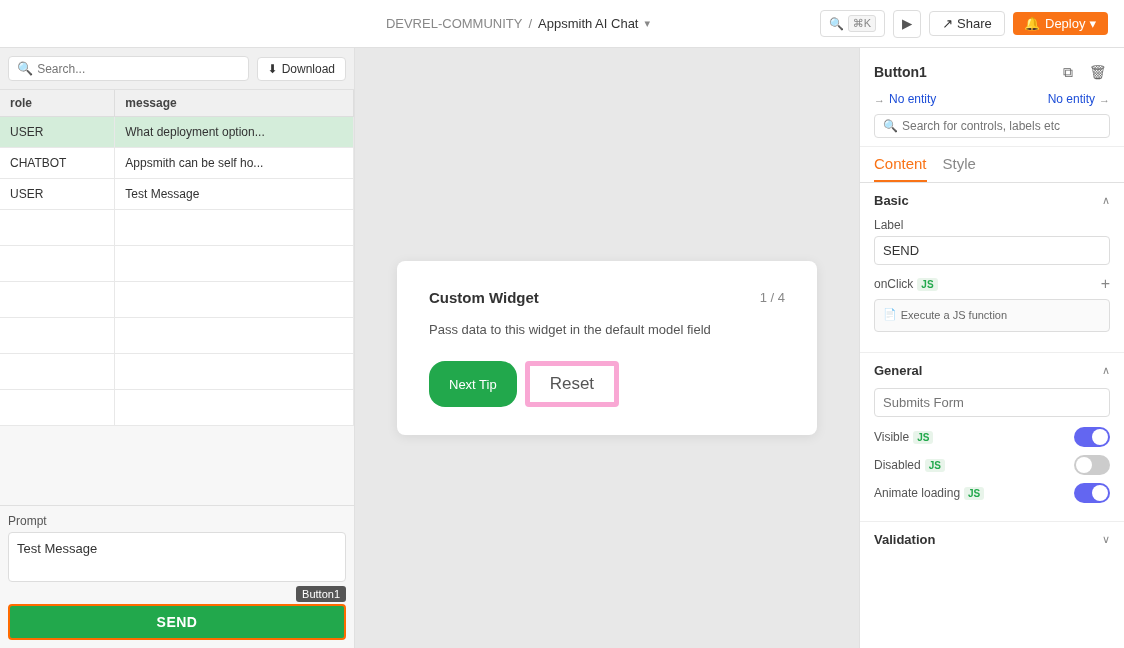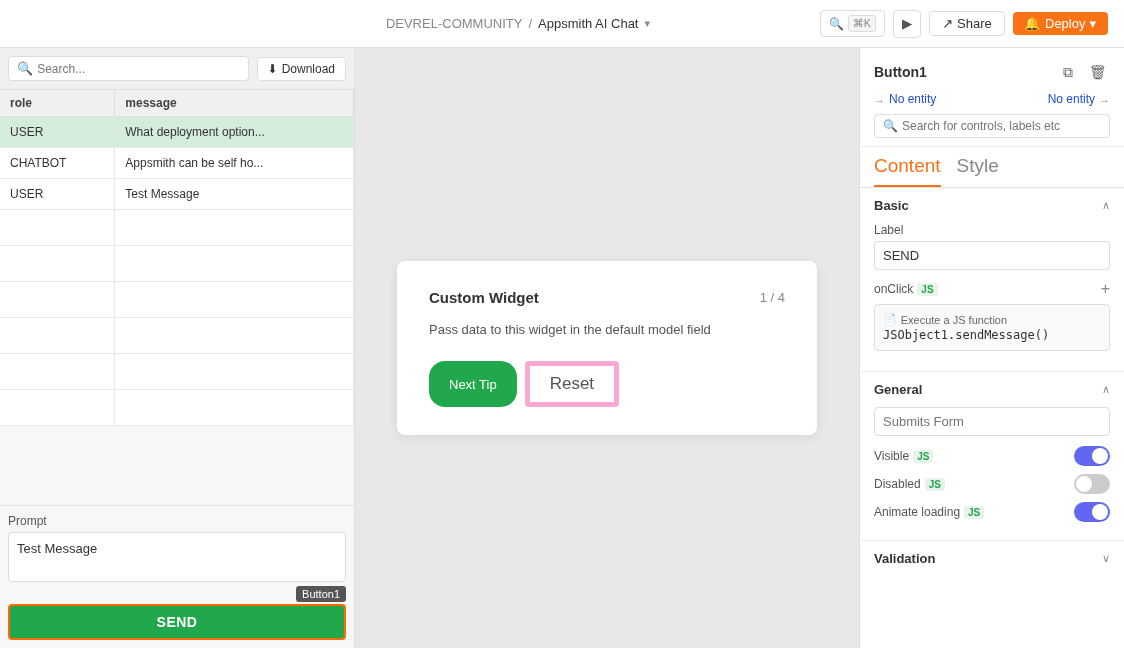--- a/index.html
+++ b/index.html
@@ -322,21 +322,21 @@
 
     
     .tabs-row {
       display: flex;
       border-bottom: 1px solid #e0e0e0;
       padding: 0 14px;
     }
     .tab {
       padding: 8px 0;
       margin-right: 16px;
-      font-size: 19px;
+      font-size: 15px;
       color: #888;
       cursor: pointer;
       border-bottom: 2px solid transparent;
     }
     .tab.active {
       color: #f97316;
       border-bottom: 2px solid #f97316;
       font-weight: 500;
     }
 
@@ -628,21 +628,20 @@
           <span>onClick</span>
           <span class="js-badge">JS</span>
         </div>
         <span style="color:#888;font-size:16px;cursor:pointer;">+</span>
       </div>
       <div class="onclick-box">
         <div style="display:flex;align-items:center;gap:4px;margin-bottom:2px;">
           <span style="font-size:11px;color:#888;">📄</span>
           <span class="onclick-fn">Execute a JS function</span>
         </div>
-        <div class="onclick-code">JSObject1.sendMessage()</div>
       </div>
     </div>
 
     <div class="section">
       <div class="section-header">
         <span class="section-title">General</span>
         <span class="section-chevron">∧</span>
       </div>
       <input class="tooltip-input" type="text" placeholder="Submits Form" style="">
 

